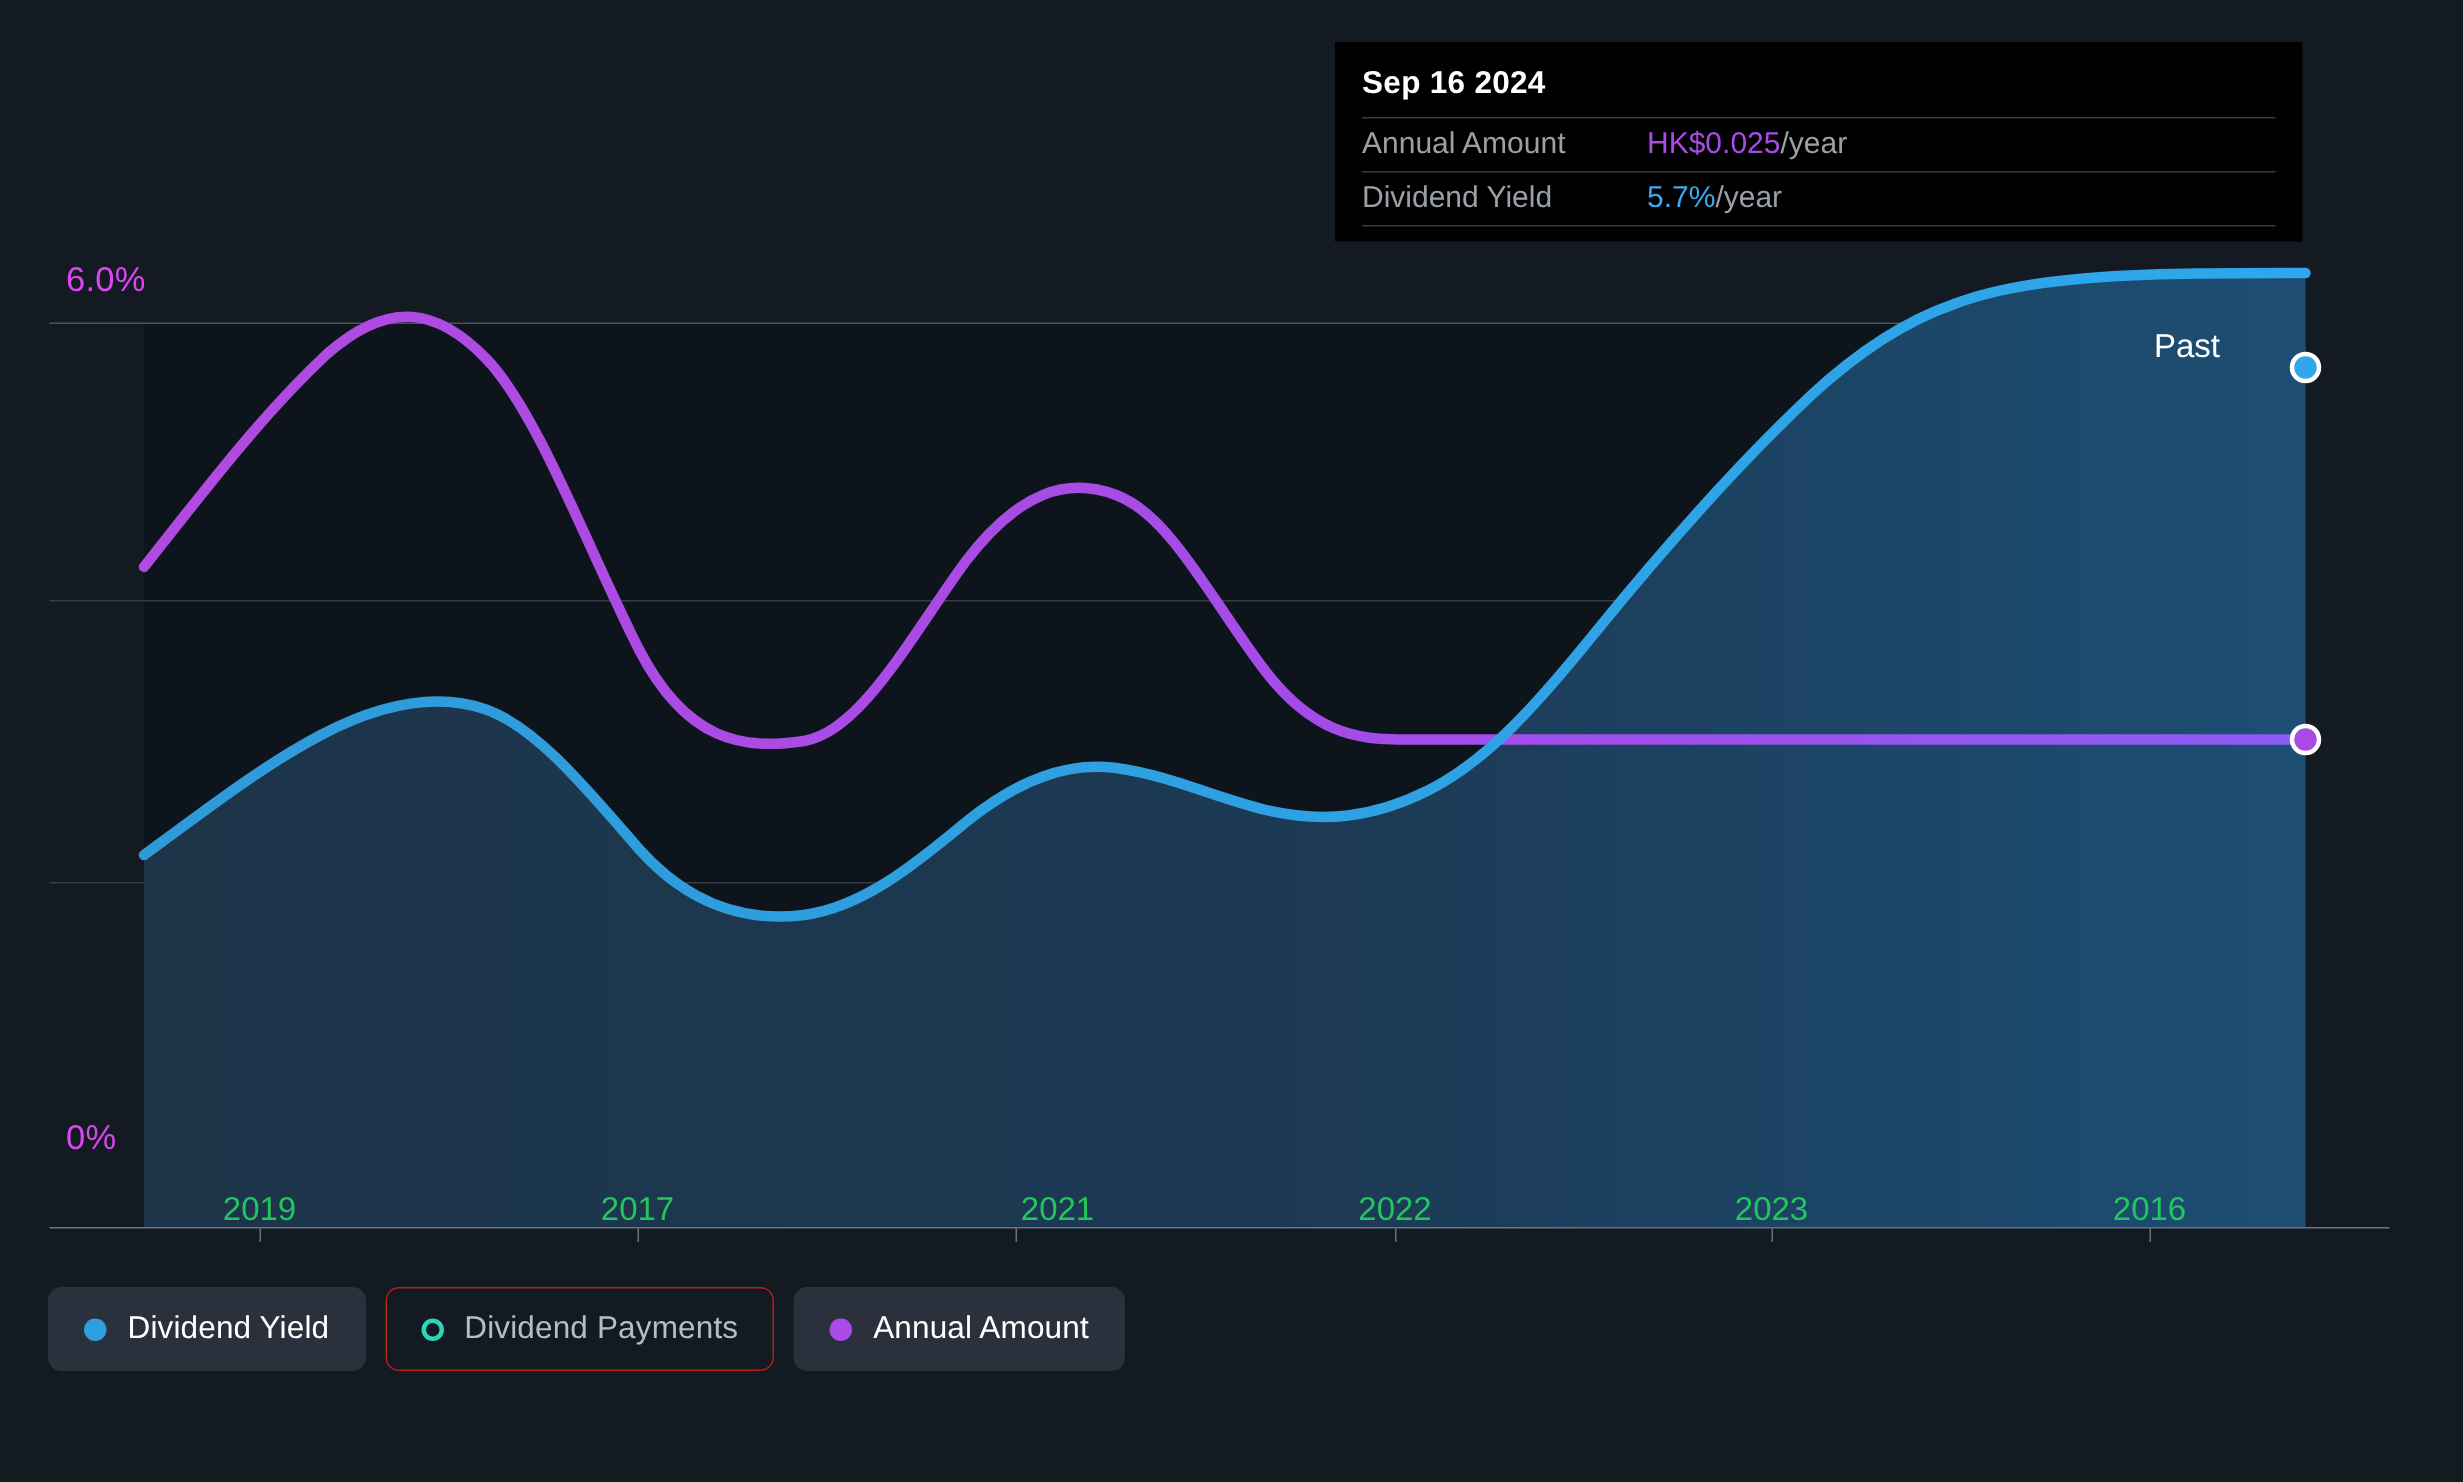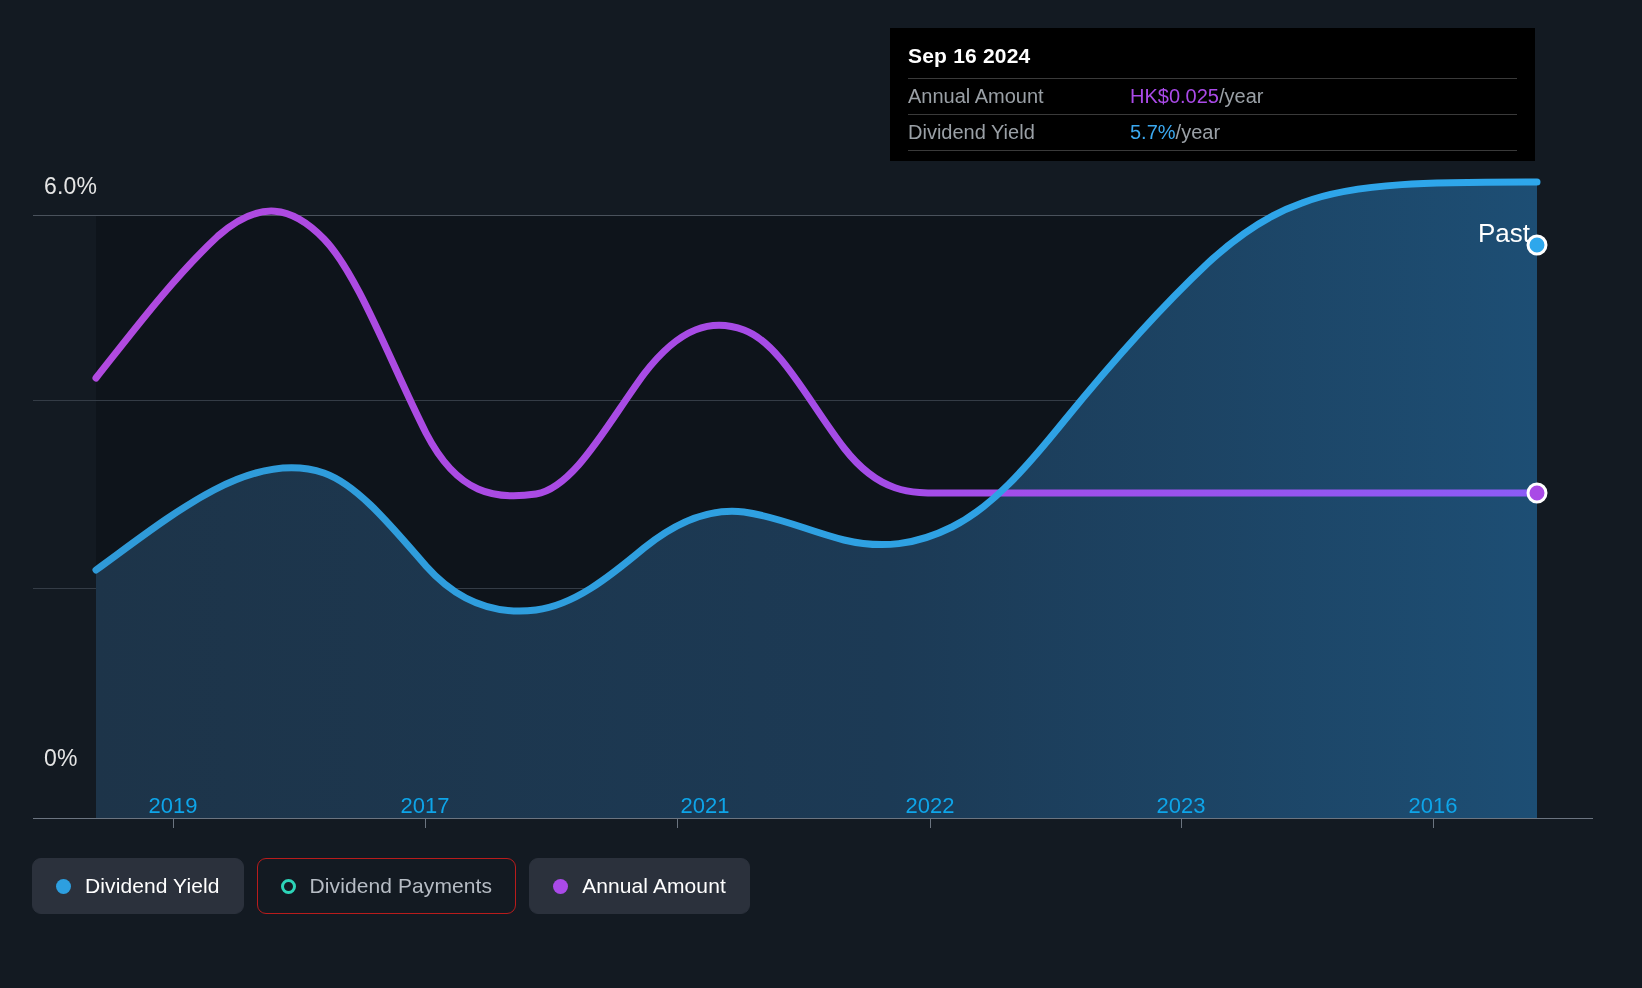--- a/index.html
+++ b/index.html
@@ -36,32 +36,32 @@
   .plot-svg {
     position: absolute;
     left: 0;
     top: 0;
     overflow: visible;
   }
 
   
   .ylabel {
     position: absolute;
-    color: #e5e5e5;
+    color: #d946ef;
     font-size: 23px;
     letter-spacing: .2px;
     white-space: nowrap;
   }
   .ylabel.top  { left: 44px; top: 173px; }
   .ylabel.zero { left: 44px; top: 745px; }
 
   .xlabel {
     position: absolute;
     top: 793px;
-    color: #0ea5e9;
+    color: #22c55e;
     font-size: 22px;
     text-align: right;
     transform: translateX(-50%);
     white-space: nowrap;
   }
 
   .xaxis-line {
     position: absolute;
     left: 33px;
     top: 818px;
@@ -101,29 +101,29 @@
     padding: 6px 0 6px 0;
     font-size: 20px;
   }
   .tt-row:last-child { border-bottom: 1px solid #3a3a3a; }
   .tt-key {
     color: #9aa0a6;
     width: 190px;
     flex: none;
   }
   .tt-val { color: #9aa0a6; }
-  .tt-val .num { font-weight: normal; margin-left: 32px; }
+  .tt-val .num { font-weight: normal; }
 
   
   .past-label {
     position: absolute;
-    left: 1478px;
+    left: 1436px;
     top: 218px;
     color: #ffffff;
-    font-size: 26px;
+    font-size: 22px;
     white-space: nowrap;
   }
 
   
   .legend {
     position: absolute;
     left: 32px;
     top: 858px;
     display: flex;
     gap: 13px;

